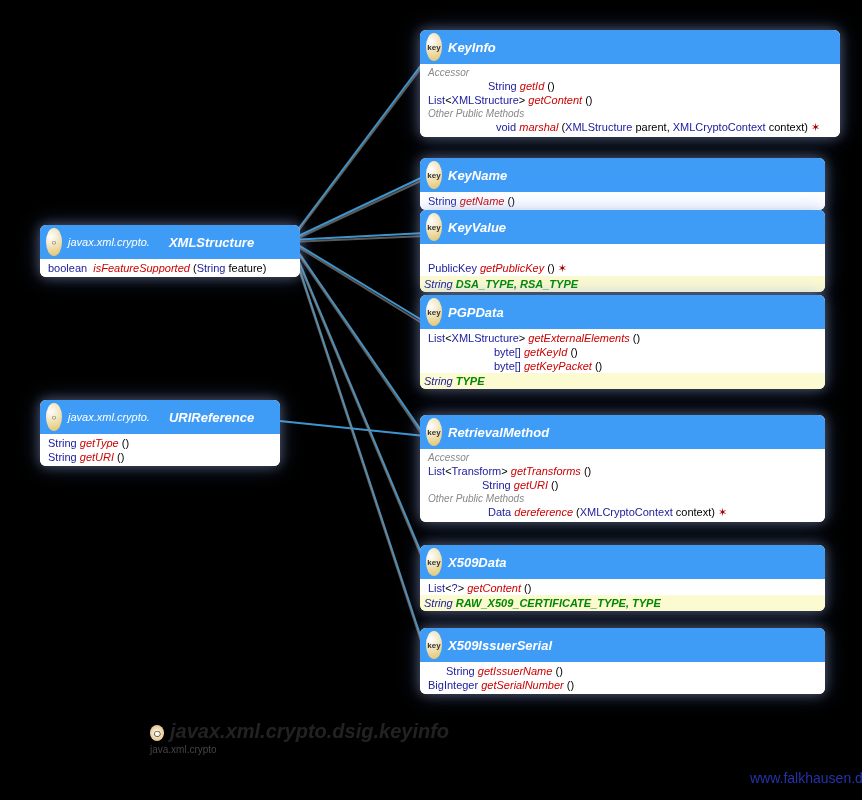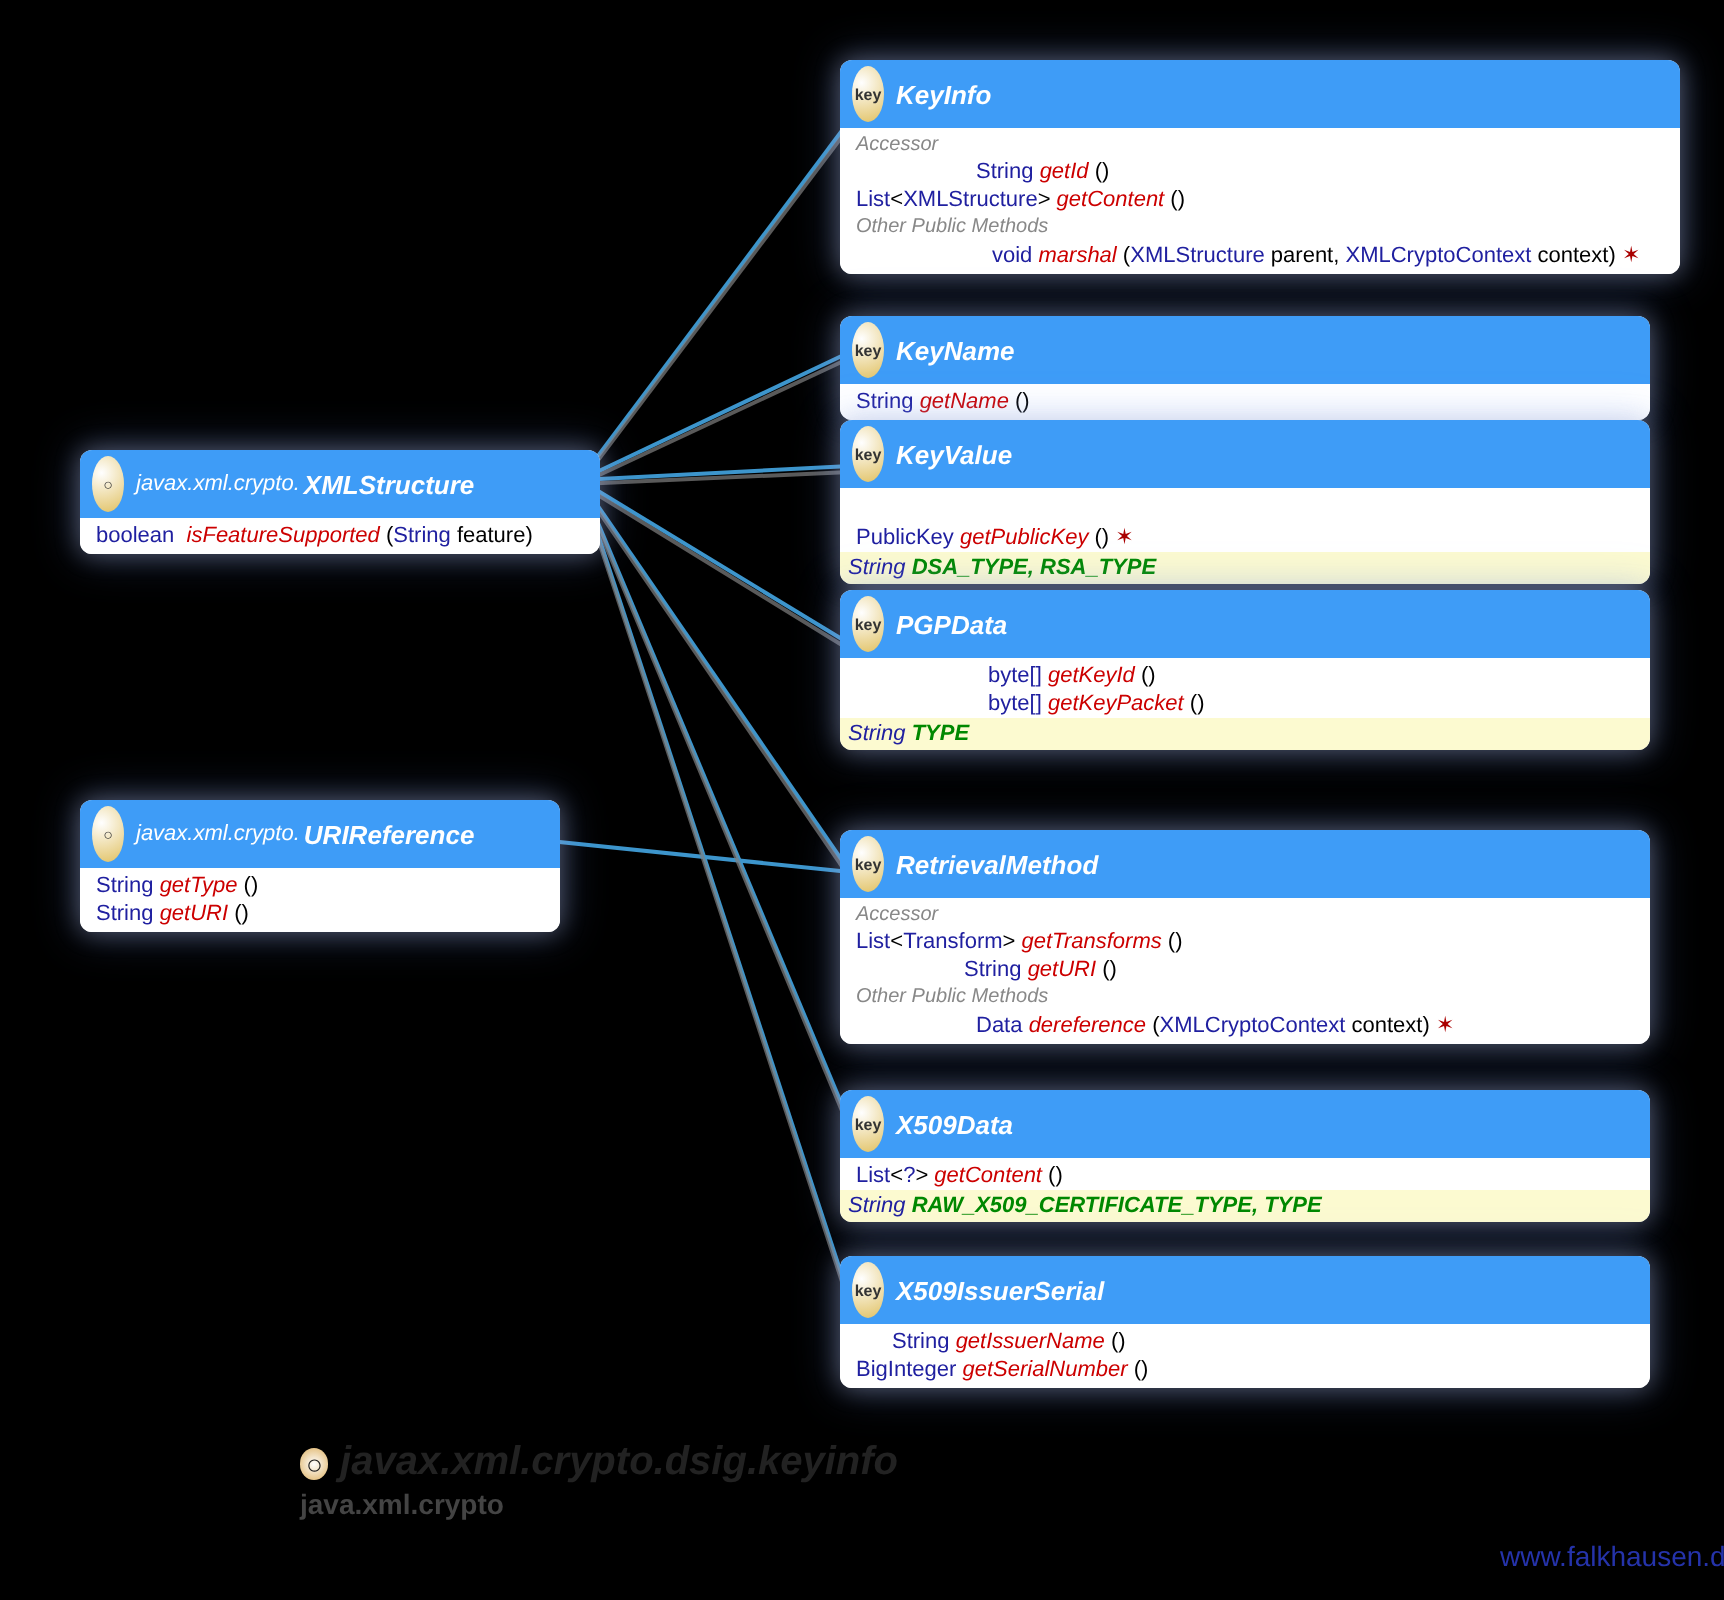--- a/index.html
+++ b/index.html
@@ -16,21 +16,21 @@
     background: #3e9cf7;
     color: #fff;
     padding: 3px 6px;
     font-weight: bold;
     font-style: italic;
     display: flex;
     align-items: center;
     border-radius: 6px 6px 0 0;
     font-size: 13px;
   }
-  .class-header .pkg { font-weight: normal; font-size: 11px; margin-right: 2px; font-style: italic; }
+  .class-header .pkg { font-weight: normal; font-size: 11px; margin-right: 19px; font-style: italic; }
   .class-header .icon {
     width: 16px; height: 28px; margin-right: 6px;
     display: inline-flex; align-items: center; justify-content: center;
     background: radial-gradient(circle at 30% 30%, #fff, #e0c060);
     border-radius: 50%;
     font-size: 8px;
     color: #333;
     font-style: normal;
   }
   .class-body { padding: 2px 4px; background: #fff; border-radius: 0 0 6px 6px; }
@@ -41,21 +41,21 @@
   .method-row .param-type { color: #2020a0; }
   .method-row .throws { color: #a00; }
   .const-row { padding: 2px 4px; background: #fcfad0; font-style: italic; }
   .const-row .type { color: #2020a0; }
   .const-row .names { color: #080; font-weight: bold; }
   .glow {
     filter: drop-shadow(0 0 10px rgba(100,150,255,0.3));
   }
   svg.lines { position: absolute; top: 0; left: 0; width: 862px; height: 800px; pointer-events: none; }
   .pkg-title { position: absolute; font-weight: bold; font-style: italic; font-size: 20px; color: #222; }
-  .pkg-sub { position: absolute; font-size: 14px; color: #444; font-weight: bold; }
+  .pkg-sub { position: absolute; font-size: 10px; color: #444; font-weight: normal; }
   .watermark { position: absolute; font-size: 14px; color: #2533aa; }
 </style>
 </head>
 <body>
 
 <svg class="lines">
   <defs>
     <filter id="lineglow">
         <feGaussianBlur stdDeviation="1"></feGaussianBlur>
       </filter>
@@ -159,20 +159,23 @@
     <span class="type">String</span>&nbsp;<span class="names">DSA_TYPE, RSA_TYPE</span>
   </div>
 </div>
 
 <div class="class-box glow" style="left:420px; top:295px; width:405px;">
   <div class="class-header">
     <span class="icon">key</span>
     <span>PGPData</span>
   </div>
   <div class="class-body" style="padding-bottom:0;">
+    <div class="method-row">
+      <span class="ret">List</span>&lt;<span class="param-type">XMLStructure</span>&gt;&nbsp;<span class="name">getExternalElements</span> ()
+    </div>
     <div class="method-row" style="padding-left:70px;">
       <span class="ret">byte[]</span>&nbsp;<span class="name">getKeyId</span> ()
     </div>
     <div class="method-row" style="padding-left:70px;">
       <span class="ret">byte[]</span>&nbsp;<span class="name">getKeyPacket</span> ()
     </div>
   </div>
   <div class="const-row" style="border-radius:0 0 6px 6px;">
     <span class="type">String</span>&nbsp;<span class="names">TYPE</span>
   </div>

